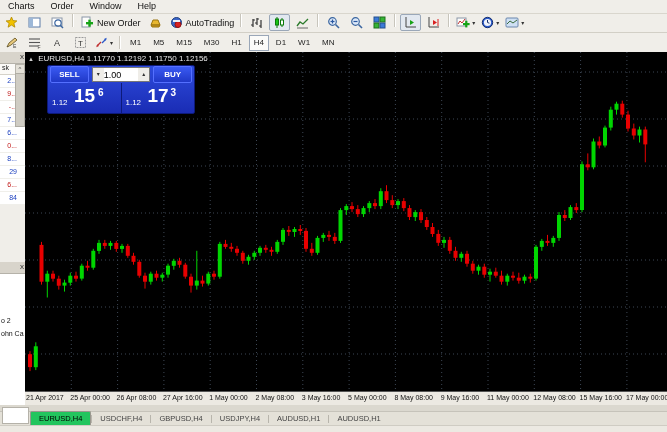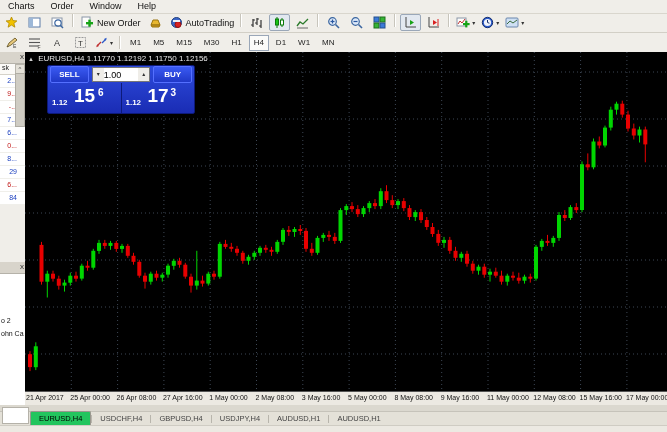--- a/index.html
+++ b/index.html
@@ -55,21 +55,21 @@
   .tp-btn{width:40px;height:15px;margin:1px 2px;font-size:8px;font-weight:bold;color:#fff;
           text-align:center;line-height:15px;background:linear-gradient(#3a5af2,#2038c8);
           border:1px solid #5570ff;border-radius:2px;}
   #lot-box{flex:1;height:13px;background:#fff;border:1px solid #777;display:flex;align-items:center;margin:0 1px;}
   .lot-arrow{width:11px;height:13px;font-size:6px;color:#333;text-align:center;line-height:13px;
              background:#efede8;}
   #lot-value{flex:1;font-size:9px;color:#000;text-align:right;padding-right:17px;}
   #tp-row2{position:absolute;left:0;top:17px;width:146px;height:30px;display:flex;}
   .tp-price{flex:1;position:relative;color:#fff;}
   .tp-price.sell{border-right:1px solid #0d1a7a;}
-  .tp-small{position:absolute;left:4px;bottom:6px;font-size:8px;font-weight:bold;}
+  .tp-small{position:absolute;left:4px;bottom:6px;font-size:8px;font-weight:normal;}
   .tp-big{position:absolute;left:26px;top:2px;font-size:19px;font-weight:bold;}
   .tp-sup{position:absolute;top:4px;font-size:10px;font-weight:bold;}
   .tp-price.sell .tp-sup{left:50px;}
   .tp-price.buy .tp-sup{left:49px;}
   
   #hscroll{position:absolute;left:0;top:405px;width:667px;height:6px;background:#dbd8cf;}
   #corner-box{position:absolute;left:2px;top:407px;width:25px;height:15px;background:#fff;
               border:1px solid #b5b2a9;z-index:3;}
   #tabbar{position:absolute;left:0;top:411px;width:667px;height:14px;background:#e4e1d8;
           border-top:1px solid #c6c3ba;display:flex;align-items:flex-end;padding-left:30px;box-sizing:border-box;}

